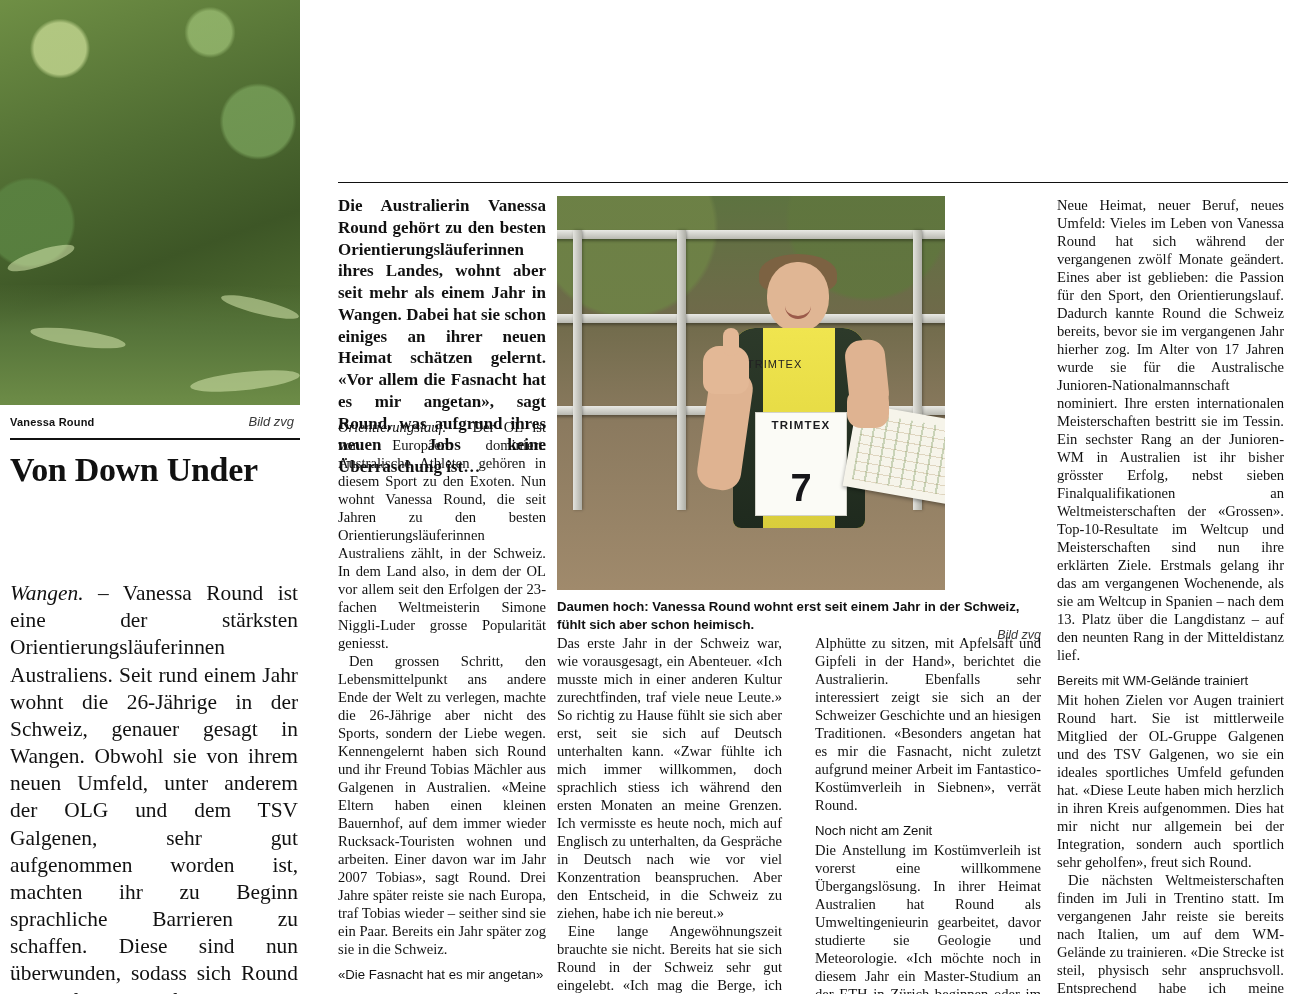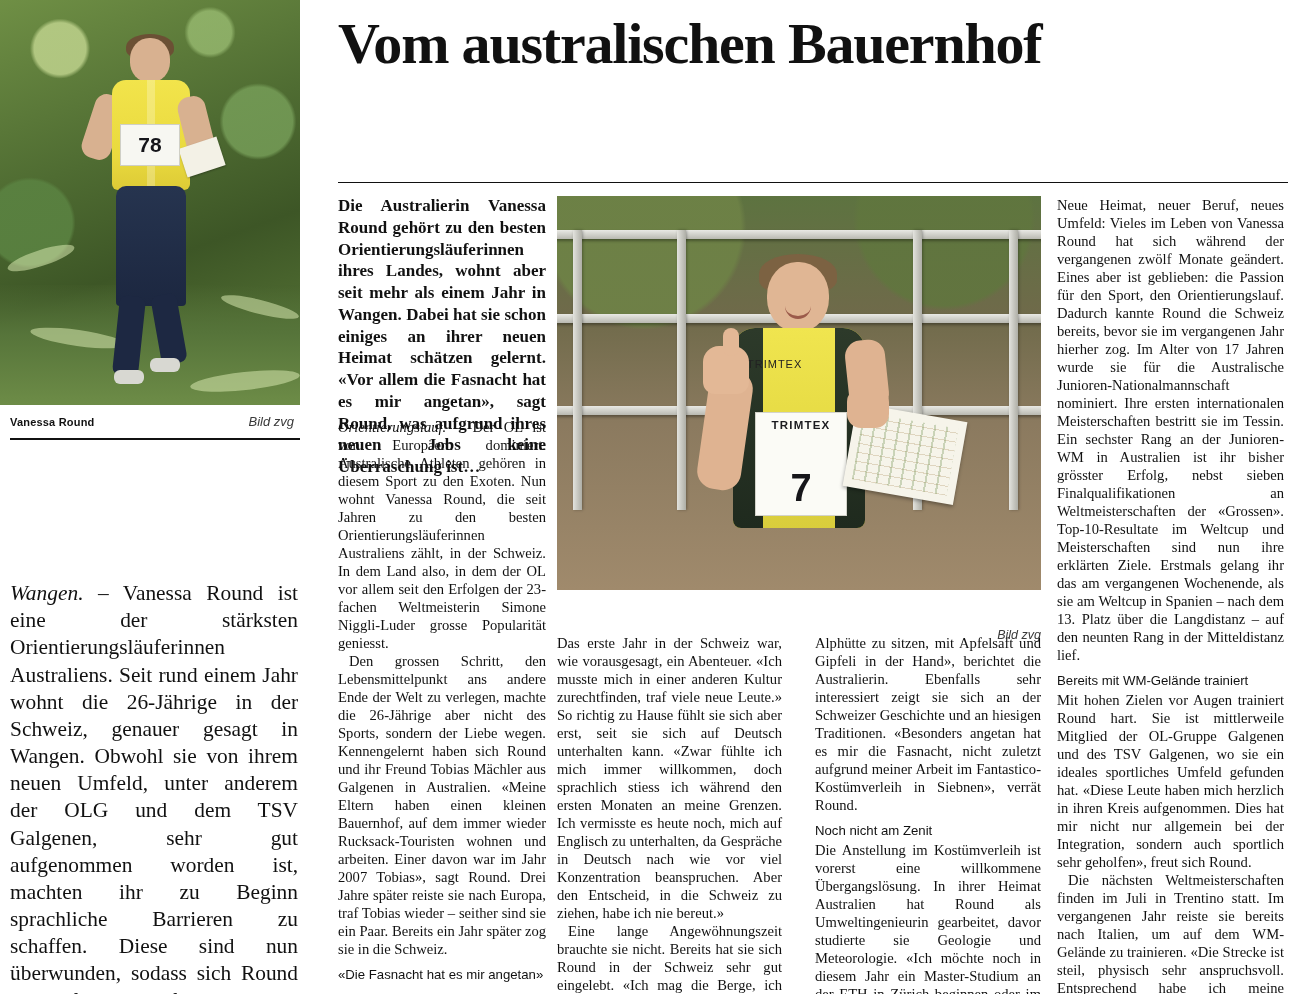--- a/index.html
+++ b/index.html
@@ -222,21 +222,21 @@
     line-height: 1.28;
     text-align: justify;
     hyphens: auto;
   }
 
   
   .photo-2 {
     position: absolute;
     left: 557px;
     top: 196px;
-    width: 484px;
+    width: 388px;
     height: 394px;
     overflow: hidden;
     background: #7d6a55;
   }
   .photo-2 .bg2 {
     position: absolute; inset: 0;
     background:
       radial-gradient(circle at 18% 8%, rgba(110,130,70,0.9) 0 18%, rgba(0,0,0,0) 19%),
       radial-gradient(circle at 80% 6%, rgba(96,118,62,0.85) 0 16%, rgba(0,0,0,0) 17%),
       linear-gradient(180deg, #5d7340 0%, #6f6a4a 30%, #8b7a5f 58%, #a08a6c 100%);
@@ -449,53 +449,39 @@
   <div class="left-col">
 
     <div class="photo-main">
       <div class="bg"></div>
       <div class="ground"></div>
       <div class="fern" style="left:6px;  top:250px; width:70px;  height:16px; transform:rotate(-18deg);"></div>
       <div class="fern" style="left:220px; top:300px; width:80px;  height:14px; transform:rotate(14deg);"></div>
       <div class="fern" style="left:30px;  top:330px; width:96px;  height:16px; transform:rotate(8deg);"></div>
       <div class="fern" style="left:190px; top:372px; width:110px; height:18px; transform:rotate(-6deg);"></div>
 
-      <div class="runner">
-        <div class="hair"></div>
-        <div class="head"></div>
-        <div class="arm-l"></div>
-        <div class="shirt"></div>
-        <div class="arm-r"></div>
-        <div class="map"></div>
-        <div class="bib">78</div>
-        <div class="tights"></div>
-        <div class="leg-l"></div>
-        <div class="leg-r"></div>
-        <div class="shoe" style="left:28px; top:332px;"></div>
-        <div class="shoe" style="left:64px; top:320px;"></div>
-      </div>
     </div>
 
     <div class="caption-row">
       <span class="caption-name">Vanessa Round</span>
       <span class="caption-credit">Bild zvg</span>
     </div>
 
     <div class="rule" style="left:10px; top:438px; width:290px; height:2px;"></div>
 
     <div class="headline-left">
+      <div>Von Down Under</div>
     </div>
 
     <div class="left-body">
       <span class="dateline">Wangen.</span><span> – Vanessa Round ist eine der stärksten Orientierungsläuferinnen Australiens. Seit rund einem Jahr wohnt die 26-Jährige in der Schweiz, genauer gesagt in Wangen. Obwohl sie von ihrem neuen Umfeld, unter anderem der OLG und dem TSV Galgenen, sehr gut aufgenommen worden ist, machten ihr zu Beginn sprachliche Barrieren zu schaffen. Diese sind nun überwunden, sodass sich Round vollumfänglich auf die Weltcup-Saison konzentrieren kann.</span> 
     </div>
   </div>
 
   <div class="main-head">
-    <div>Vom australischen Bauernhof</div>
   </div>
 
   <div class="rule" style="left:338px; top:182px; width:950px; height:1px;"></div>
 
   <div class="lead">Die Australierin Vanessa Round gehört zu den besten Orientierungsläuferinnen ihres Landes, wohnt aber seit mehr als einem Jahr in Wangen. Dabei hat sie schon einiges an ihrer neuen Heimat schätzen gelernt. «Vor allem die Fasnacht hat es mir angetan», sagt Round, was aufgrund ihres neuen Jobs keine Überraschung ist…</div>
 
   <div class="photo-2">
     <div class="bg2"></div>
     <div class="fence">
       <div class="fbar" style="top:0;"></div>
@@ -519,20 +505,21 @@
         <span class="bnum">7</span>
       </div>
       <div class="thumb-arm"></div>
       <div class="thumb-hand"></div>
       <div class="thumb-up"></div>
       <div class="map2"></div>
       <div class="a-hand-r"></div>
     </div>
   </div>
 
+  <div class="caption-2">Daumen hoch: Vanessa Round wohnt erst seit einem Jahr in der Schweiz, fühlt sich aber schon heimisch.</div>
   <div class="caption-2-credit" style="top:628px;">Bild zvg</div>
 
   <div class="col" id="col-a">
     <p class="noind"><span class="italic-lead">Orientierungslauf.</span><span> – Der OL ist von Europäern dominiert. Australische Athleten gehören in diesem Sport zu den Exoten. Nun wohnt Vanessa Round, die seit Jahren zu den besten Orientierungsläuferinnen Australiens zählt, in der Schweiz. In dem Land also, in dem der OL vor allem seit den Erfolgen der 23-fachen Weltmeisterin Simone Niggli-Luder grosse Popularität geniesst.</span></p>
     <p>Den grossen Schritt, den Lebensmittelpunkt ans andere Ende der Welt zu verlegen, machte die 26-Jährige aber nicht des Sports, sondern der Liebe wegen. Kennengelernt haben sich Round und ihr Freund Tobias Mächler aus Galgenen in Australien. «Meine Eltern haben einen kleinen Bauernhof, auf dem immer wieder Rucksack-Touristen wohnen und arbeiten. Einer davon war im Jahr 2007 Tobias», sagt Round. Drei Jahre später reiste sie nach Europa, traf Tobias wieder – seither sind sie ein Paar. Bereits ein Jahr später zog sie in die Schweiz.</p>
     <p class="sub">«Die Fasnacht hat es mir angetan»</p>
 
   </div>
 
   <div class="col" id="col-b">

